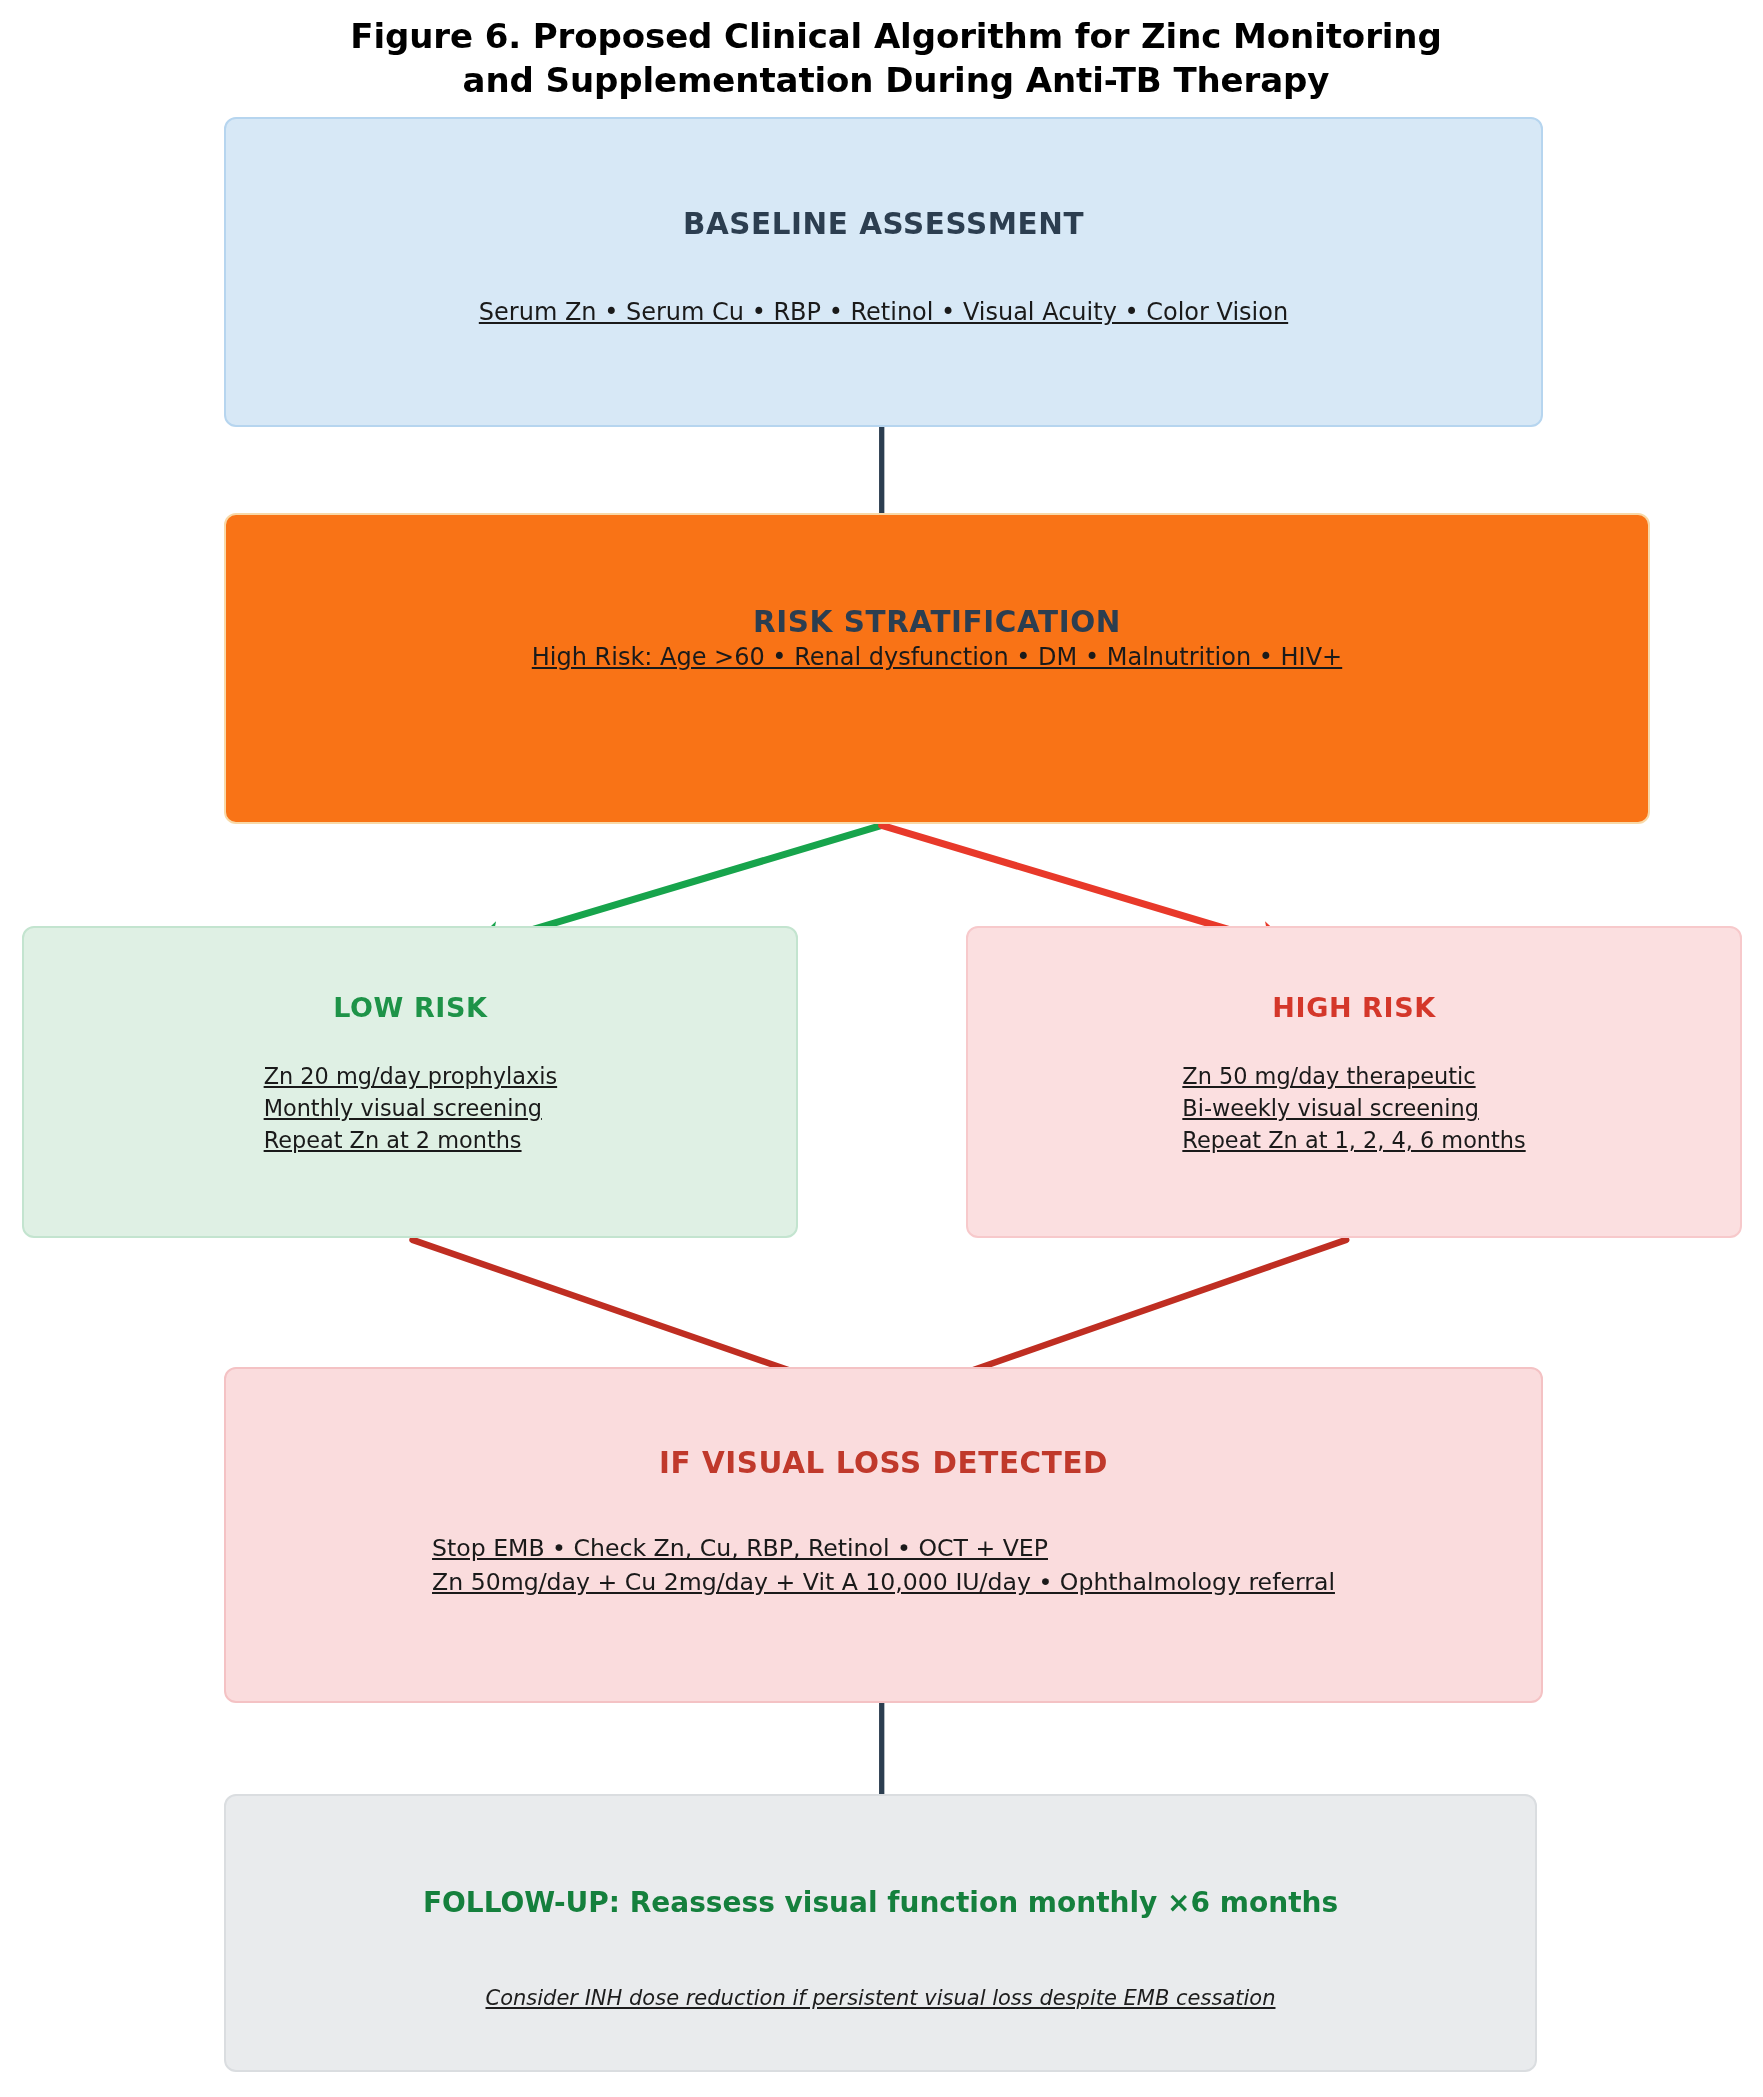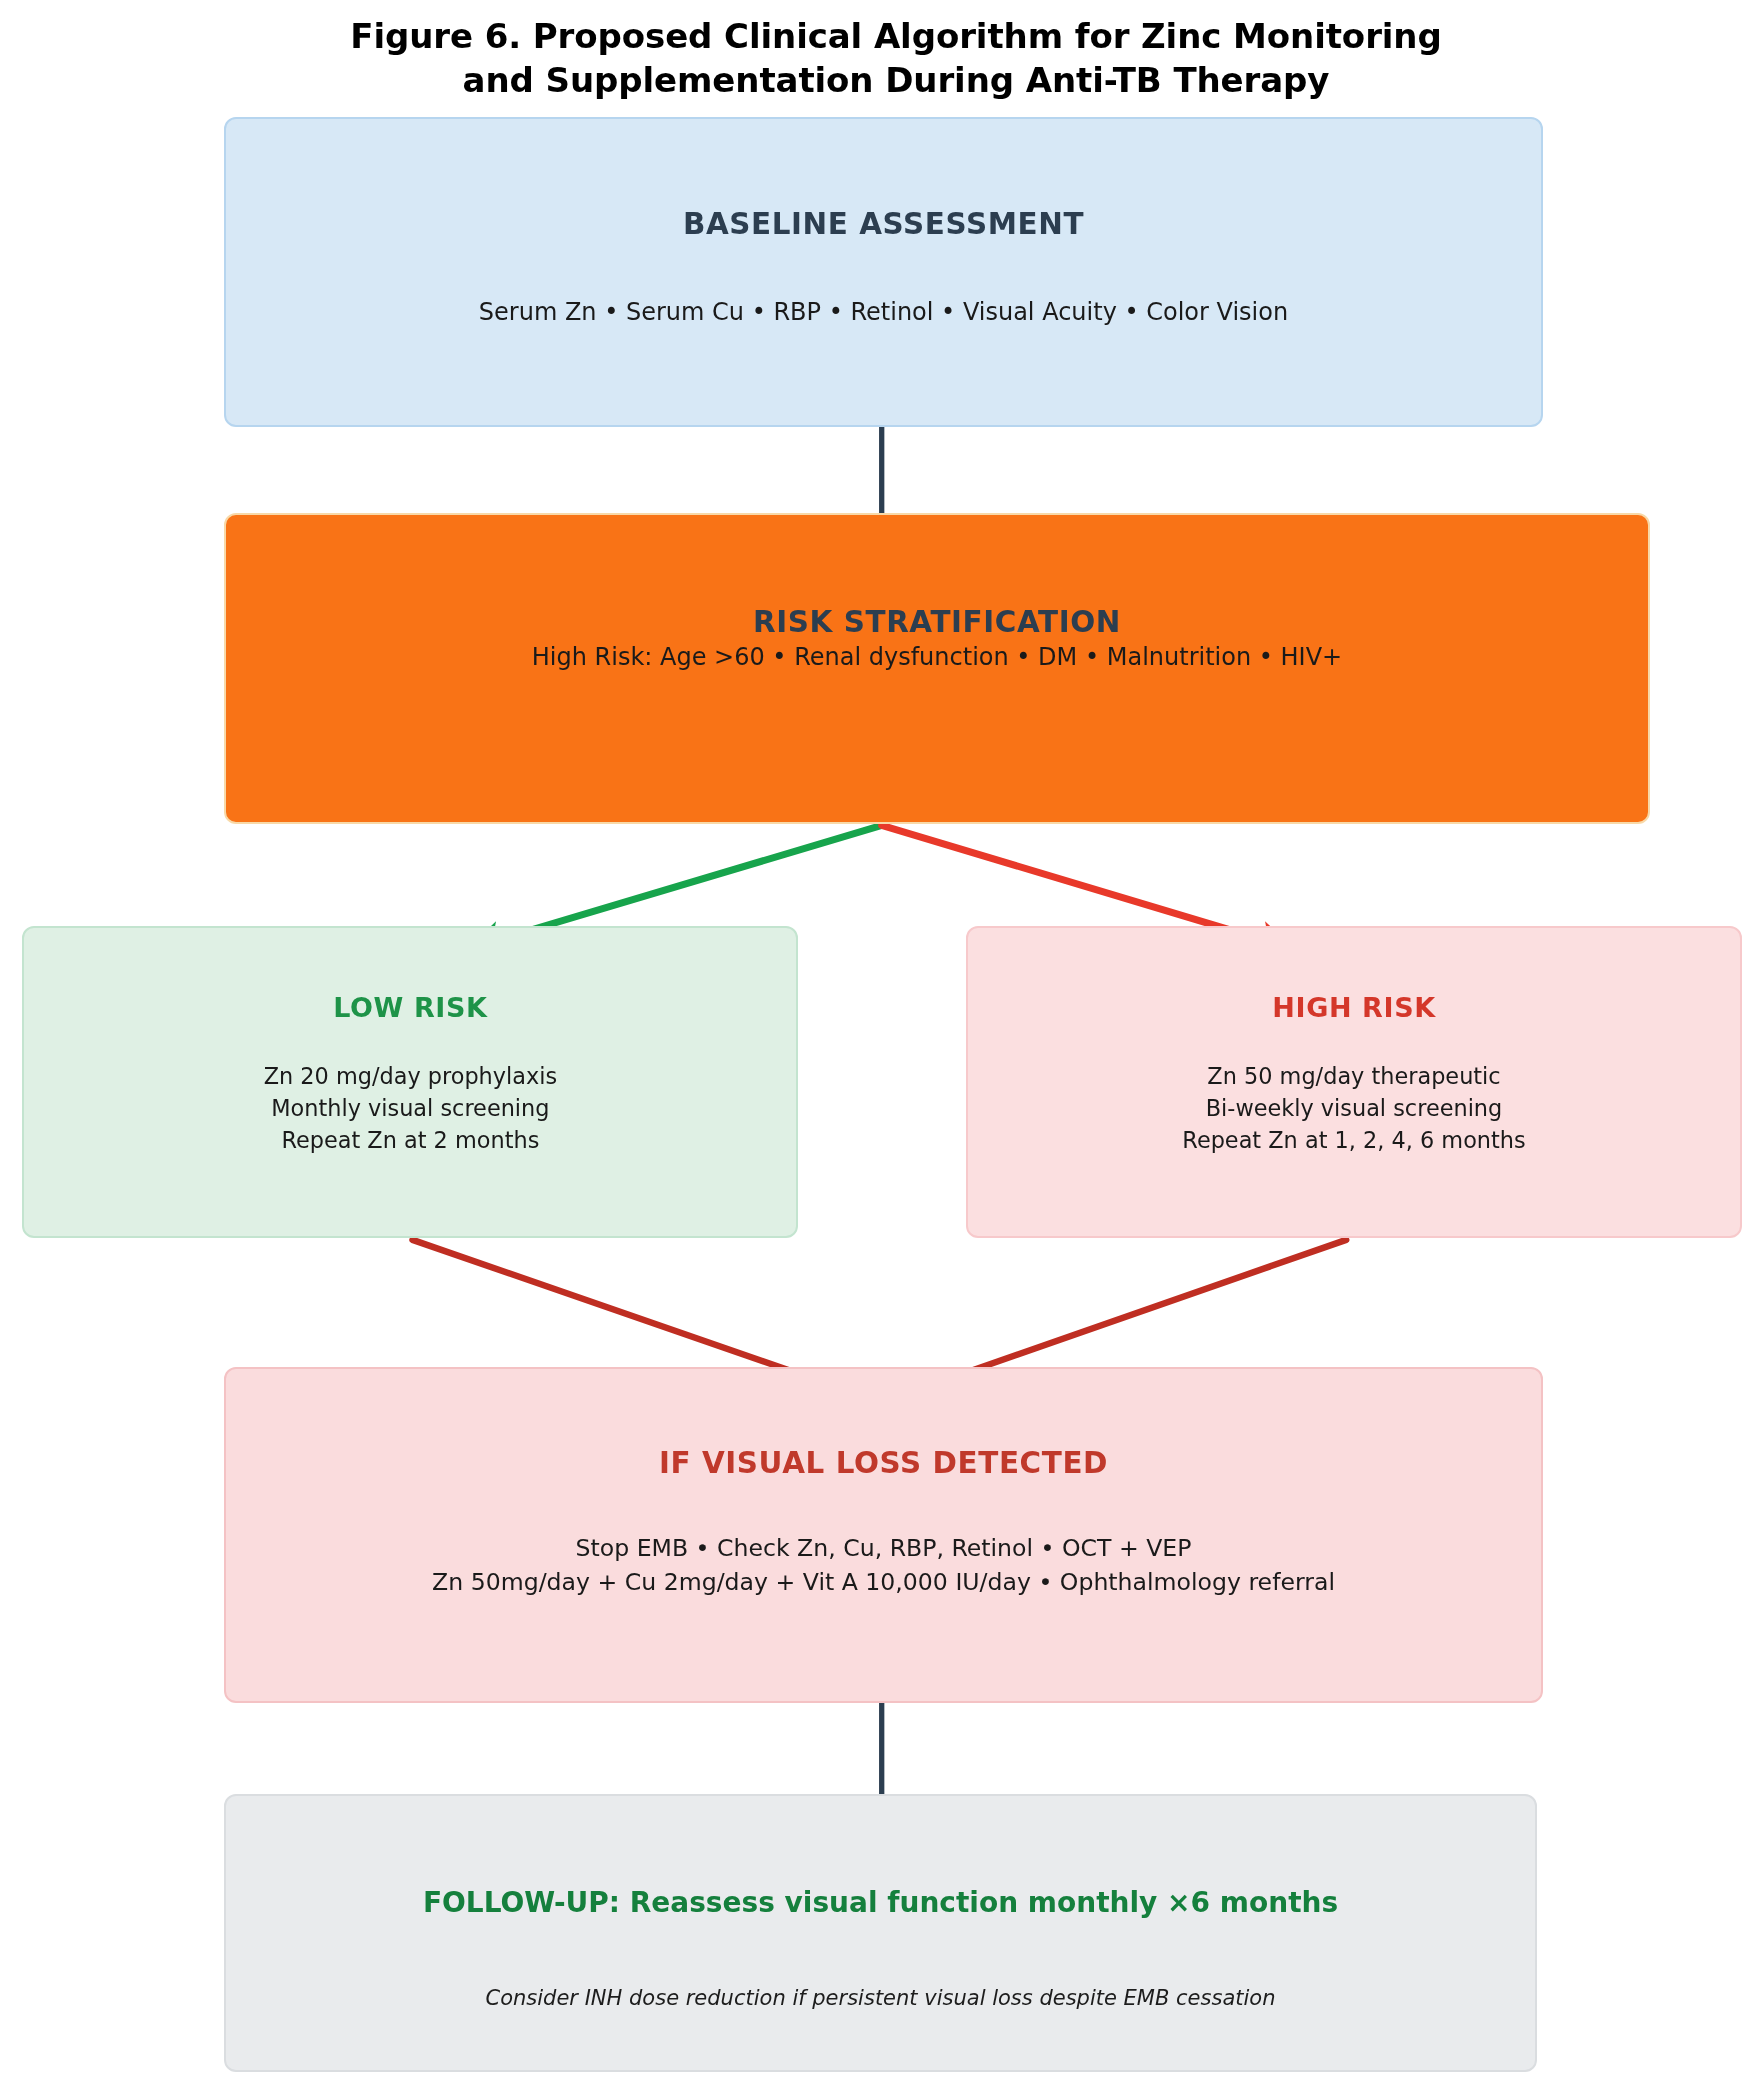--- a/index.html
+++ b/index.html
@@ -50,23 +50,23 @@
     align-items: center;
     justify-content: flex-start;
   }
   .node-heading {
     font-weight: bold;
     text-align: center;
     line-height: 1.2;
     white-space: nowrap;
   }
   .node-body {
-    text-align: center;
     color: #1a1a1a;
     line-height: 1.42;
+    text-decoration: underline;
   }
 
   
   #node-baseline {
     left: 224px;
     top: 117px;
     width: 1319px;
     height: 310px;
     background: #d7e8f6;
     border-color: #b6d5ef;

